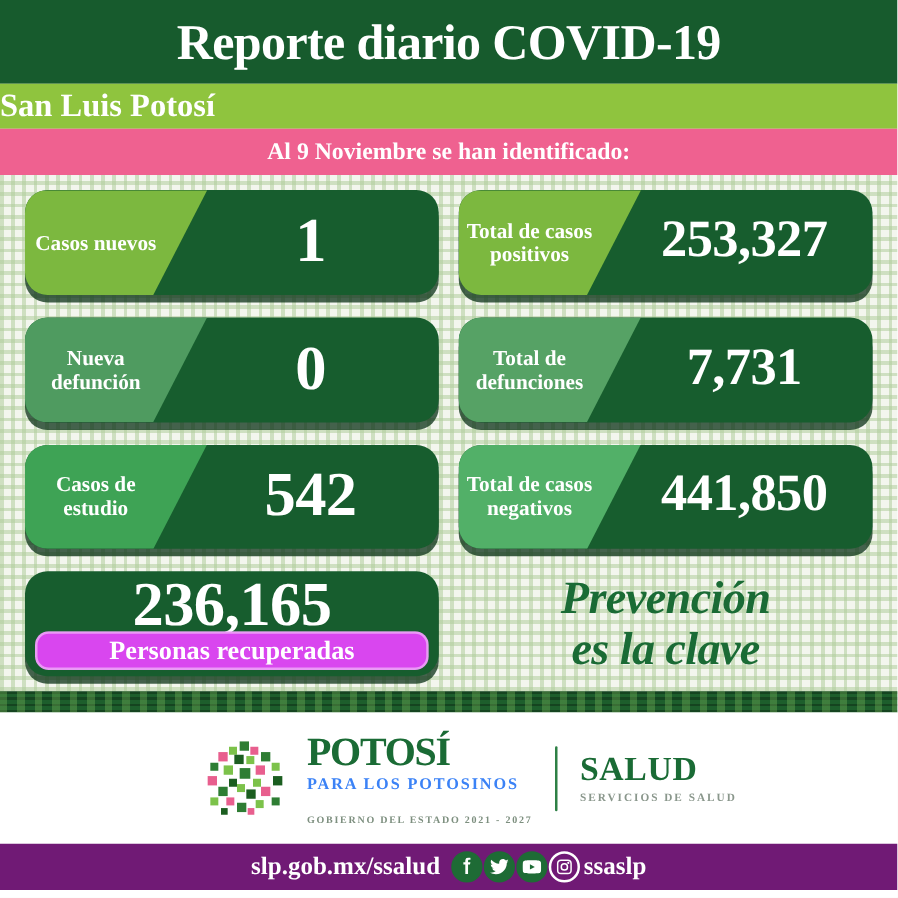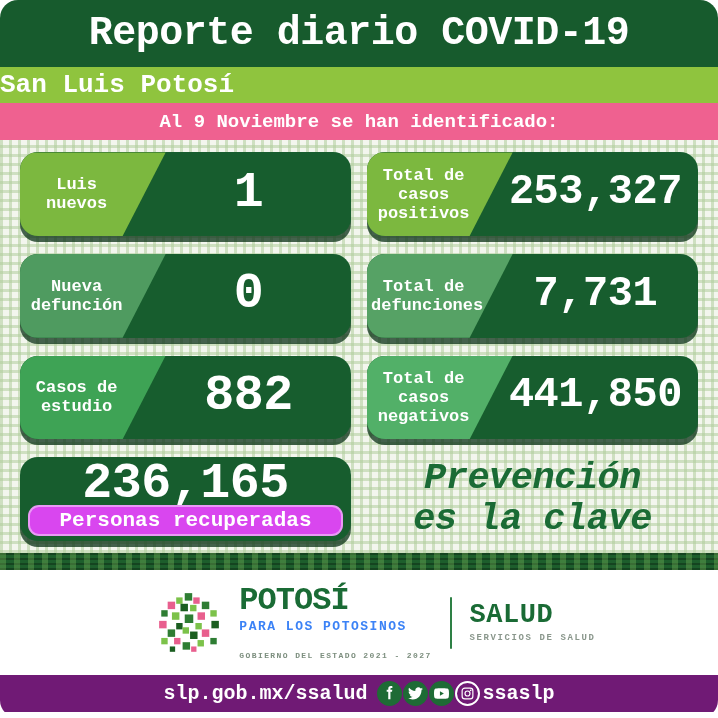--- a/index.html
+++ b/index.html
@@ -1,19 +1,19 @@
 <!DOCTYPE html>
 <html><head>
 <meta charset="utf-8">
 <style>
   html,body{margin:0;padding:0;background:#fff;}
   .poster{
     width:718px;height:718px;position:relative;overflow:hidden;
-    font-family:Liberation Mono, monospace;
-    display:flex;flex-direction:column;border-radius:18px;
+    font-family:Liberation Serif, serif;
+    display:flex;flex-direction:column;
   }
   
   .header{height:68px;background:#175b2d;display:flex;align-items:center;justify-content:center;}
   .header .title{color:#fff;font-size:40px;font-weight:800;letter-spacing:-.5px;}
   .subheader{height:36px;background:#8fc43e;display:flex;align-items:center;justify-content:flex-start;}
   .subheader .subtitle{color:#fff;font-size:26px;font-weight:800;}
   .pink-band{height:38px;background:#ef6190;display:flex;align-items:center;justify-content:center;}
   .pink-band .band-text{color:#fff;font-size:19px;font-weight:700;}
   
   .content{
@@ -106,21 +106,21 @@
   </div>
   <div class="pink-band">
     <div class="band-text">Al 9 Noviembre se han identificado:</div>
   </div>
 
   <div class="content">
 
     <div class="card">
       <div class="card-value single">1</div>
       <div class="card-label" style="background-color: rgb(124, 184, 63);">
-        <span>Luis nuevos</span>
+        <span>Casos nuevos</span>
       </div>
     </div>
 
     <div class="card">
       <div class="card-value">253,327</div>
       <div class="card-label" style="background-color: rgb(124, 184, 63);">
         <span>Total de casos positivos</span>
       </div>
     </div>
 
@@ -132,21 +132,21 @@
     </div>
 
     <div class="card">
       <div class="card-value">7,731</div>
       <div class="card-label" style="background-color: rgb(86, 162, 101);">
         <span>Total de defunciones</span>
       </div>
     </div>
 
     <div class="card">
-      <div class="card-value single">882</div>
+      <div class="card-value single">542</div>
       <div class="card-label" style="background-color: rgb(62, 163, 85);">
         <span>Casos de estudio</span>
       </div>
     </div>
 
     <div class="card">
       <div class="card-value">441,850</div>
       <div class="card-label" style="background-color: rgb(82, 176, 104);">
         <span>Total de casos negativos</span>
       </div>

